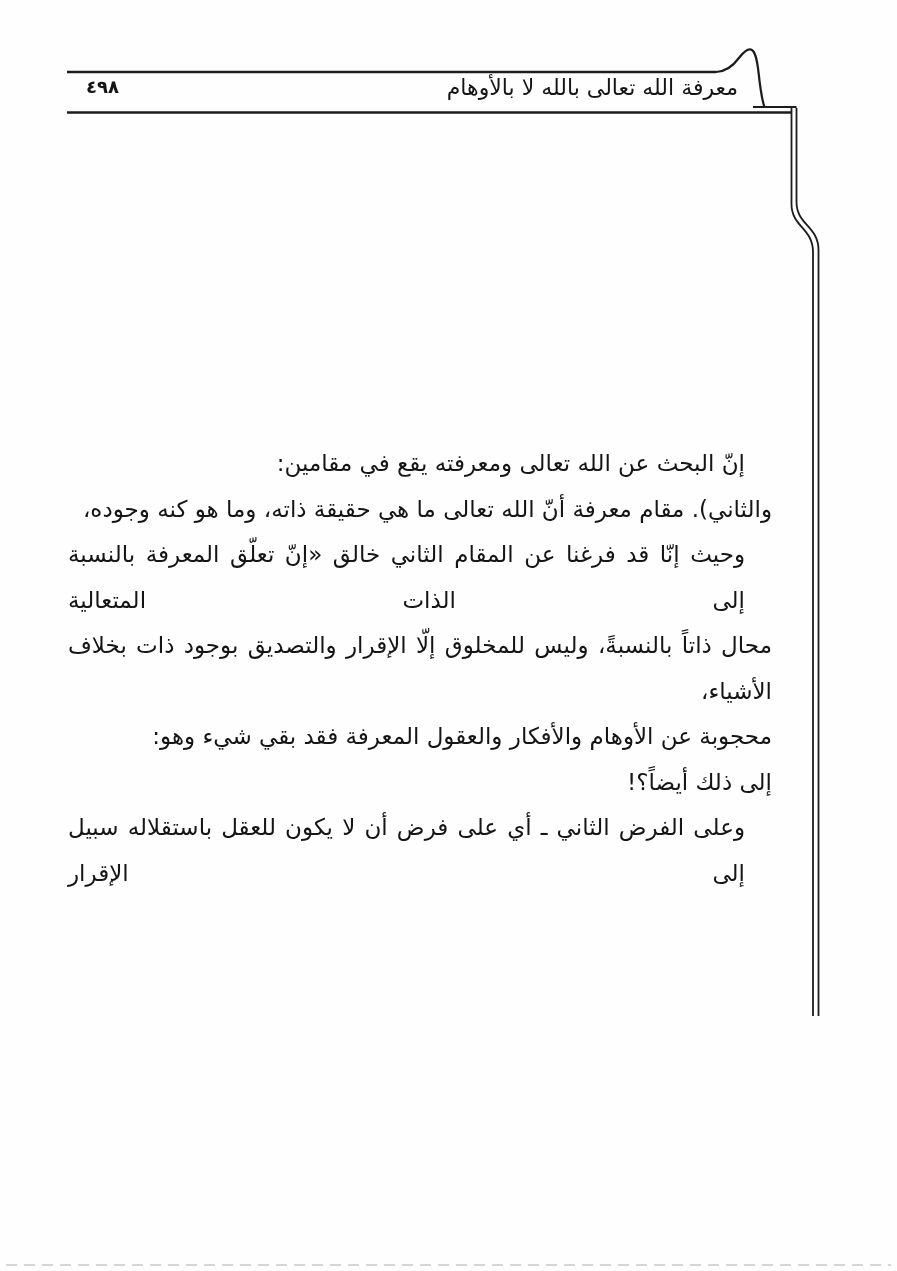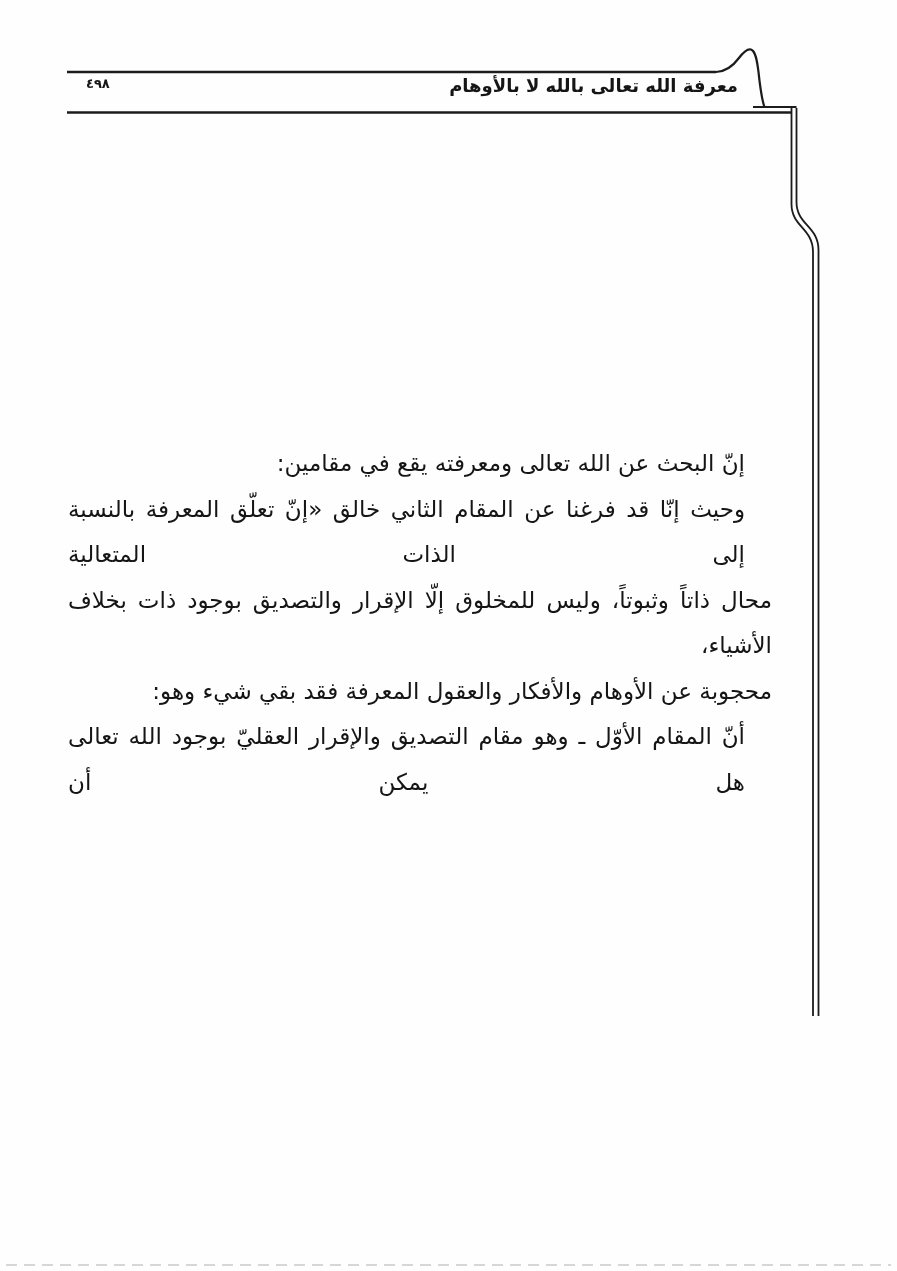--- a/index.html
+++ b/index.html
@@ -27,31 +27,31 @@
     position: absolute;
     top: 72px;
     left: 68px;
     width: 688px;
     height: 40px;
   }
   .page-number {
     position: absolute;
     left: 18px;
     top: 4px;
-    font-size: 13px;
+    font-size: 18px;
     font-weight: bold;
     letter-spacing: 1px;
     direction: rtl;
   }
   .header-title {
     position: absolute;
     right: 18px;
     top: 3px;
-    font-size: 18px;
-    font-weight: bold;
+    font-size: 22px;
+    font-weight: normal;
     direction: rtl;
     white-space: nowrap;
     margin-left: 40px;
   }
   
   .body-text {
     position: absolute;
     top: 441px;
     left: 68px;
     width: 704px;
@@ -90,17 +90,19 @@
   </g>
 </svg>
 
 <div class="header-band">
   <div class="page-number">٤٩٨</div>
   <div class="header-title">معرفة الله تعالى بالله لا بالأوهام</div>
 </div>
 
 <div class="body-text">
   <div class="line indent">إنّ البحث عن الله تعالى ومعرفته يقع في مقامين:</div>
+  <div class="line">والثاني). مقام معرفة أنّ الله تعالى ما هي حقيقة ذاته، وما هو كنه وجوده،</div>
   <div class="line full indent">وحيث إنّا قد فرغنا عن المقام الثاني خالق «إنّ تعلّق المعرفة بالنسبة إلى الذات المتعالية</div>
-  <div class="line full">محال ذاتاً وثبوتاً، وليس للمخلوق إلّا الإقرار والتصديق بوجود ذات بخلاف الأشياء،</div>
+  <div class="line full">محال ذاتاً بالنسبةً، وليس للمخلوق إلّا الإقرار والتصديق بوجود ذات بخلاف الأشياء،</div>
   <div class="line">محجوبة عن الأوهام والأفكار والعقول المعرفة فقد بقي شيء وهو:</div>
-  <div class="line full indent">أنّ المقام الأوّل ـ وهو مقام التصديق والإقرار العقليّ بوجود الله تعالى هل يمكن أن</div>
+  <div class="line">إلى ذلك أيضاً؟!</div>
+  <div class="line full indent">وعلى الفرض الثاني ـ أي على فرض أن لا يكون للعقل باستقلاله سبيل إلى الإقرار</div>
 </div>
 
 </body></html>

